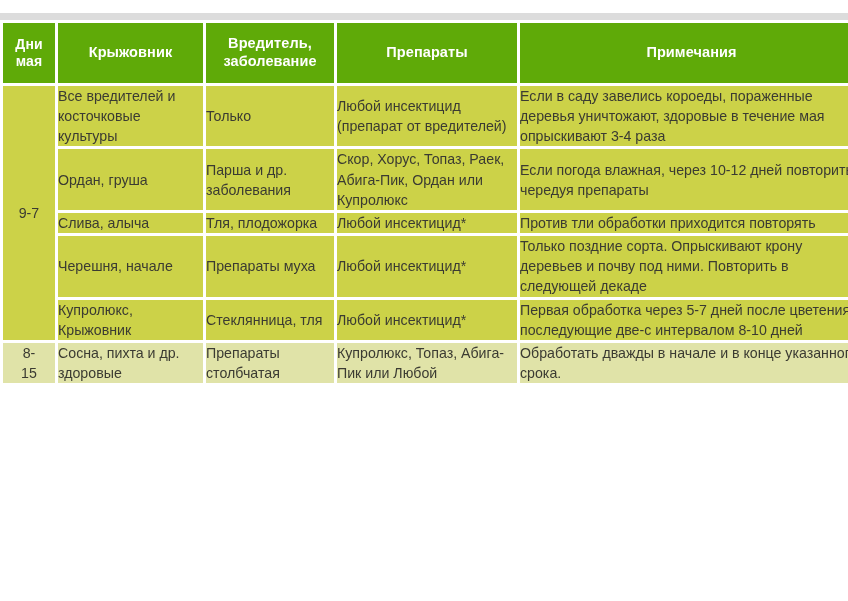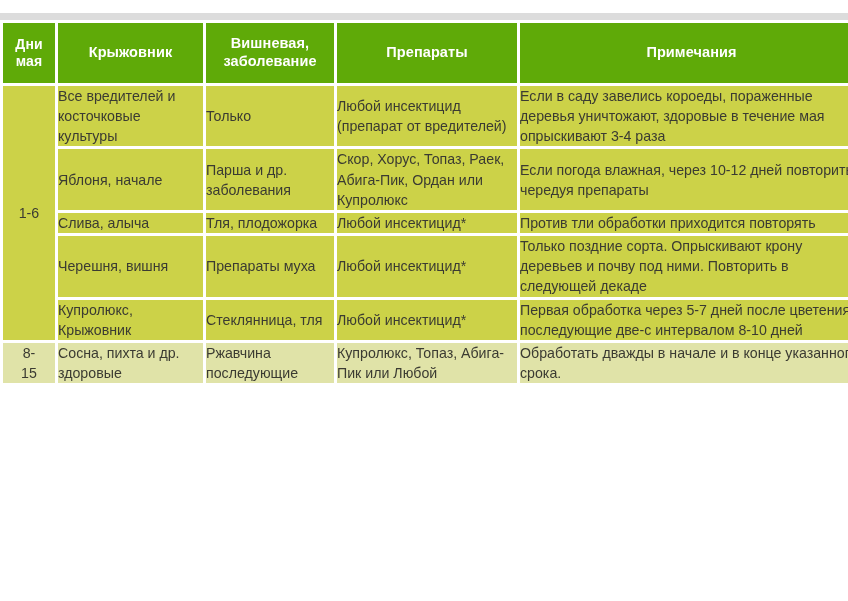--- a/index.html
+++ b/index.html
@@ -124,73 +124,73 @@
       </colgroup>
 
       <thead>
         <tr>
           <th class="col-days">
             <span>Дни</span><br>
             <span>мая</span>
           </th>
           <th>Крыжовник</th>
           <th>
-            <span>Вишневая,</span><br>
+            <span>Вредитель,</span><br>
             <span>заболевание</span>
           </th>
           <th>Препараты</th>
           <th>Примечания</th>
         </tr>
       </thead>
 
       <tbody>
 
         <tr>
-          <td class="daycell" rowspan="5">1-6</td>
+          <td class="daycell" rowspan="5">9-7</td>
           <td>Все вредителей и косточковые культуры</td>
           <td>Только</td>
           <td>Любой инсектицид (препарат от вредителей)</td>
           <td class="notes">Если в саду завелись короеды, пораженные деревья уничтожают, здоровые в течение мая опрыскивают 3-4 раза</td>
         </tr>
 
         <tr>
-          <td>Яблоня, начале</td>
+          <td>Ордан, груша</td>
           <td>Парша и др. заболевания</td>
           <td>Скор, Хорус, Топаз, Раек, Абига-Пик, Ордан или Купролюкс</td>
           <td class="notes">Если погода влажная, через 10-12 дней повторить, чередуя препараты</td>
         </tr>
 
         <tr>
           <td>Слива, алыча</td>
           <td>Тля, плодожорка</td>
           <td>Любой инсектицид*</td>
           <td class="notes">Против тли обработки приходится повторять</td>
         </tr>
 
         <tr>
-          <td>Черешня, вишня</td>
+          <td>Черешня, начале</td>
           <td>Препараты муха</td>
           <td>Любой инсектицид*</td>
           <td class="notes">Только поздние сорта. Опрыскивают крону деревьев и почву под ними. Повторить в следующей декаде</td>
         </tr>
 
         <tr>
           <td>Купролюкс, Крыжовник</td>
           <td>Стеклянница, тля</td>
           <td>Любой инсектицид*</td>
           <td class="notes">Первая обработка через 5-7 дней после цветения, последующие две-с интервалом 8-10 дней</td>
         </tr>
 
         <tr class="row-light">
           <td class="daycell">
             <span>8-</span><br>
             <span>15</span>
           </td>
           <td>Сосна, пихта и др. здоровые</td>
-          <td>Ржавчина последующие</td>
+          <td>Препараты столбчатая</td>
           <td>Купролюкс, Топаз, Абига- Пик или Любой</td>
           <td class="notes">Обработать дважды в начале и в конце указанного срока.</td>
         </tr>
 
       </tbody>
     </table>
   </div>
 
 </div>
 

